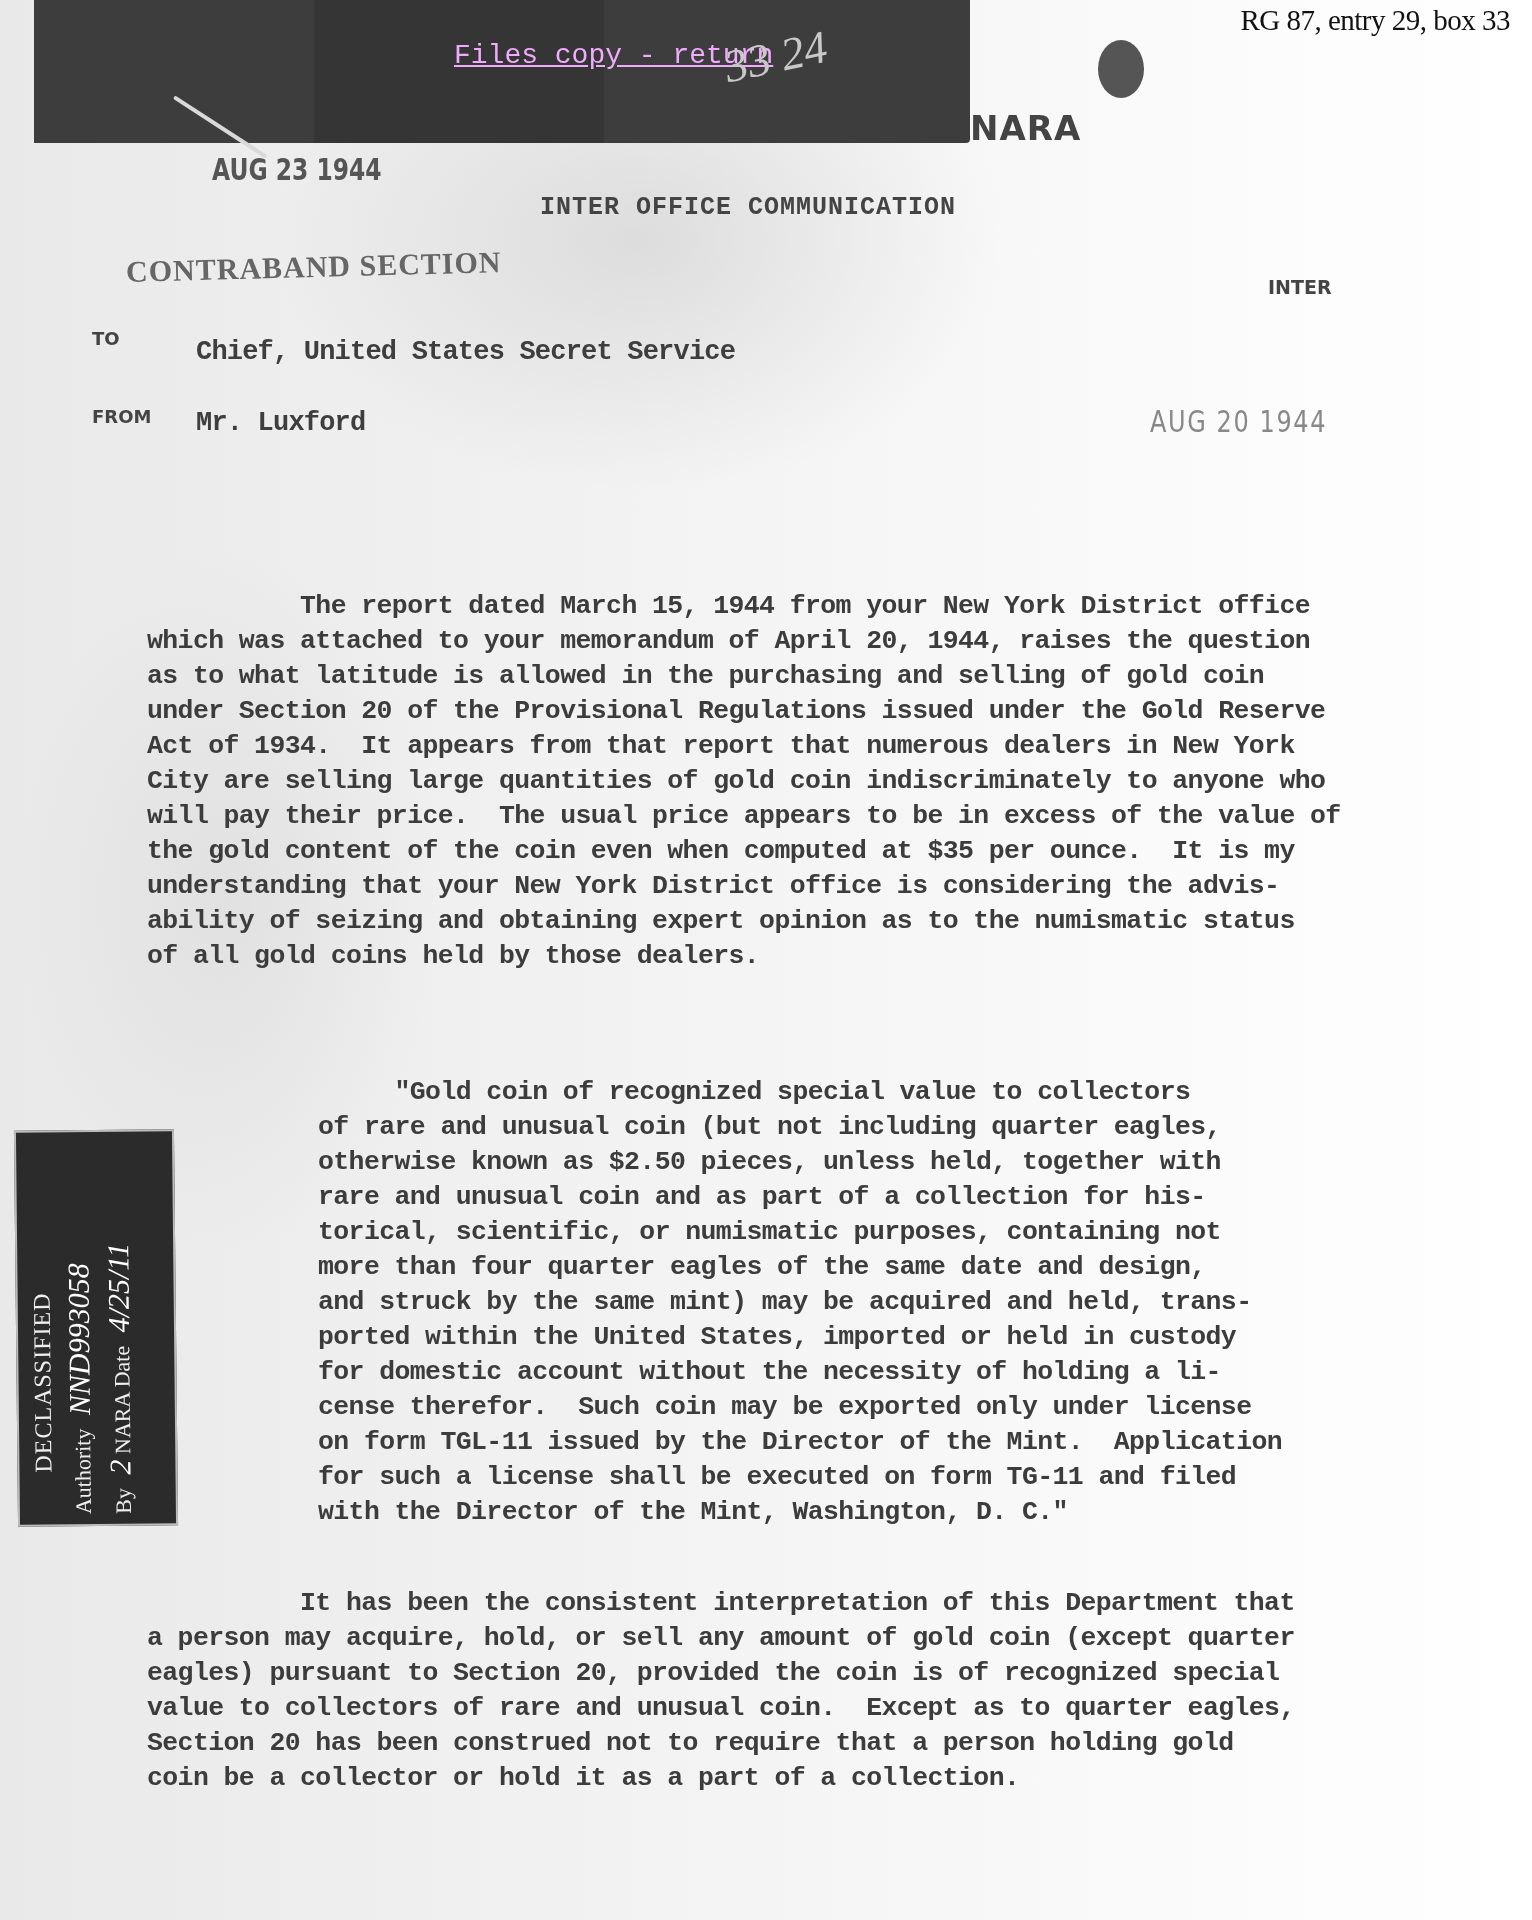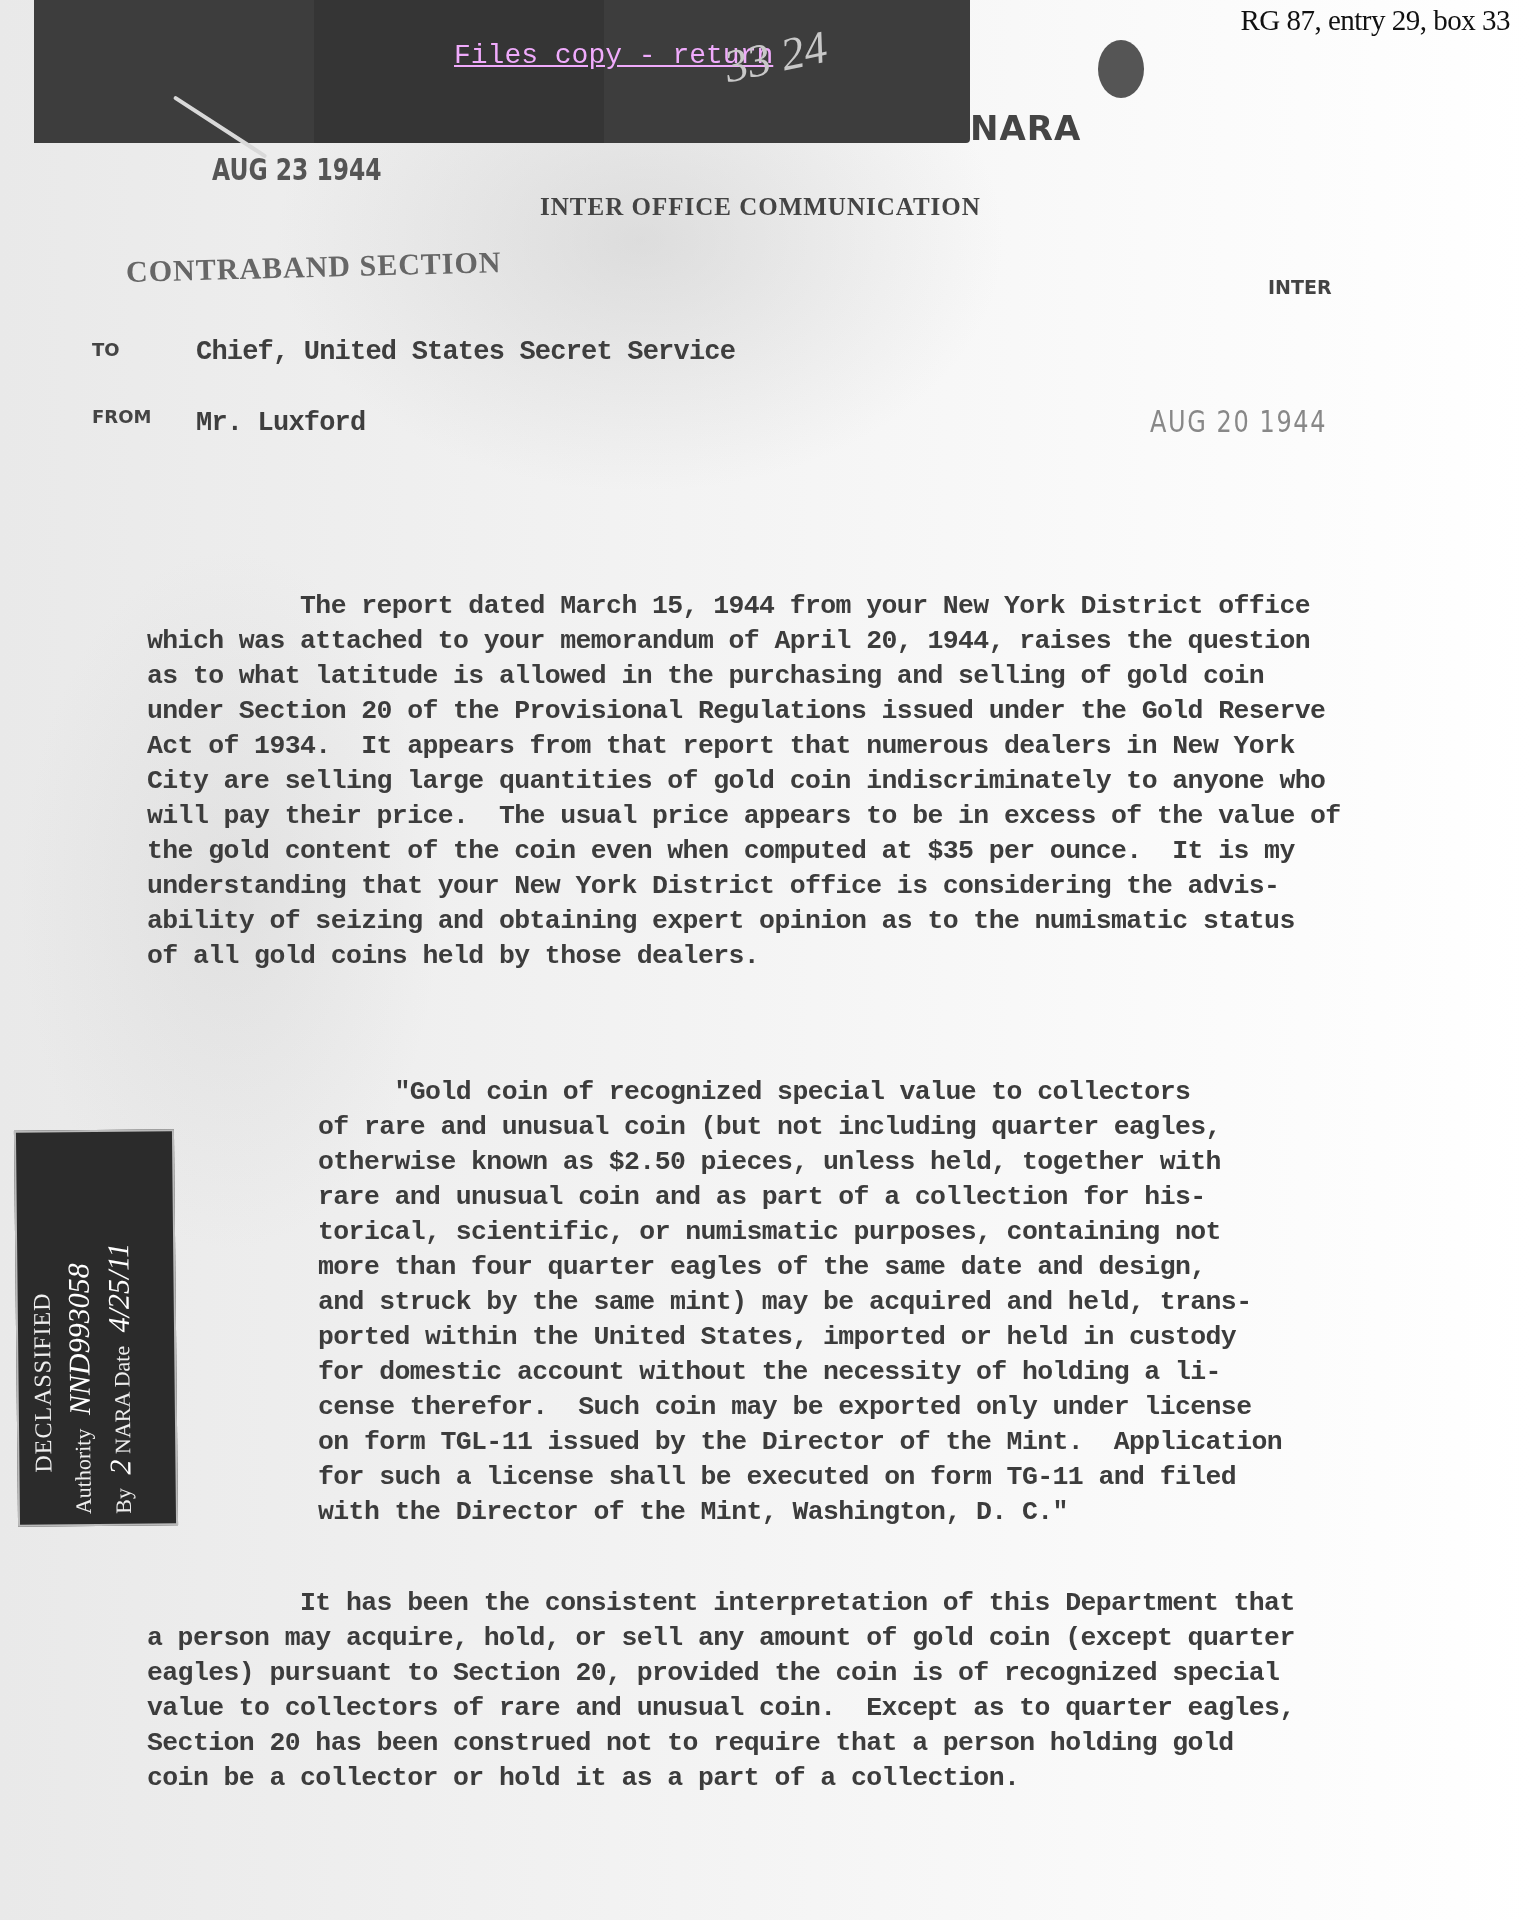--- a/index.html
+++ b/index.html
@@ -54,37 +54,37 @@
     font-family: "DejaVu Sans", sans-serif; font-weight: bold; font-size: 34px;
     color: #444; letter-spacing: 1px;
   }
   .stamp-received {
     position: absolute; left: 212px; top: 152px;
     font-family: "DejaVu Sans", sans-serif; font-weight: bold; font-size: 30px;
     color: #555; transform: scaleX(0.78); transform-origin: left;
   }
   .iocomm {
     position: absolute; left: 540px; top: 193px;
-    font-family: Liberation Serif, serif; font-weight: bold; font-size: 25px;
+    font-family: Liberation Mono, monospace; font-weight: bold; font-size: 25px;
     color: #444; letter-spacing: 1px;
   }
   .section-stamp {
     position: absolute; left: 126px; top: 250px;
     font-family: "Liberation Serif", serif; font-weight: bold; font-size: 30px;
     color: #666; letter-spacing: 1px; transform: rotate(-1.5deg);
   }
   .date-label {
     position: absolute; left: 1268px; top: 276px;
     font-family: "DejaVu Sans", sans-serif; font-weight: bold; font-size: 19px; color: #444;
   }
   .to-label, .from-label {
     position: absolute; left: 92px;
     font-family: "DejaVu Sans", sans-serif; font-weight: bold; font-size: 18px; color: #444;
   }
-  .to-label { top: 339px; text-align: center; }
+  .to-label { top: 328px; text-align: center; }
   .from-label { top: 406px; }
   .to-value, .from-value {
     position: absolute; left: 196px;
     font-family: "Liberation Mono", monospace; font-weight: bold; font-size: 27px;
     color: #3e3e3e; letter-spacing: -0.8px;
   }
   .to-value { top: 337px; }
   .from-value { top: 408px; }
   .stamp-date {
     position: absolute; left: 1150px; top: 404px;

